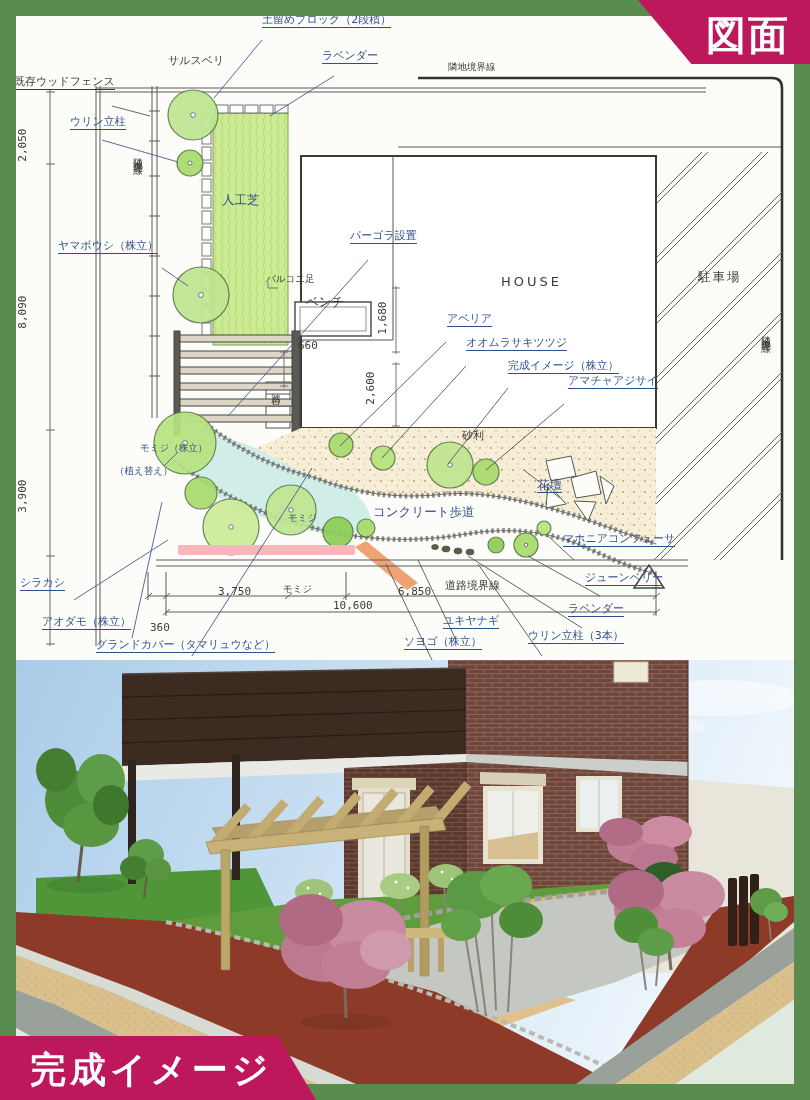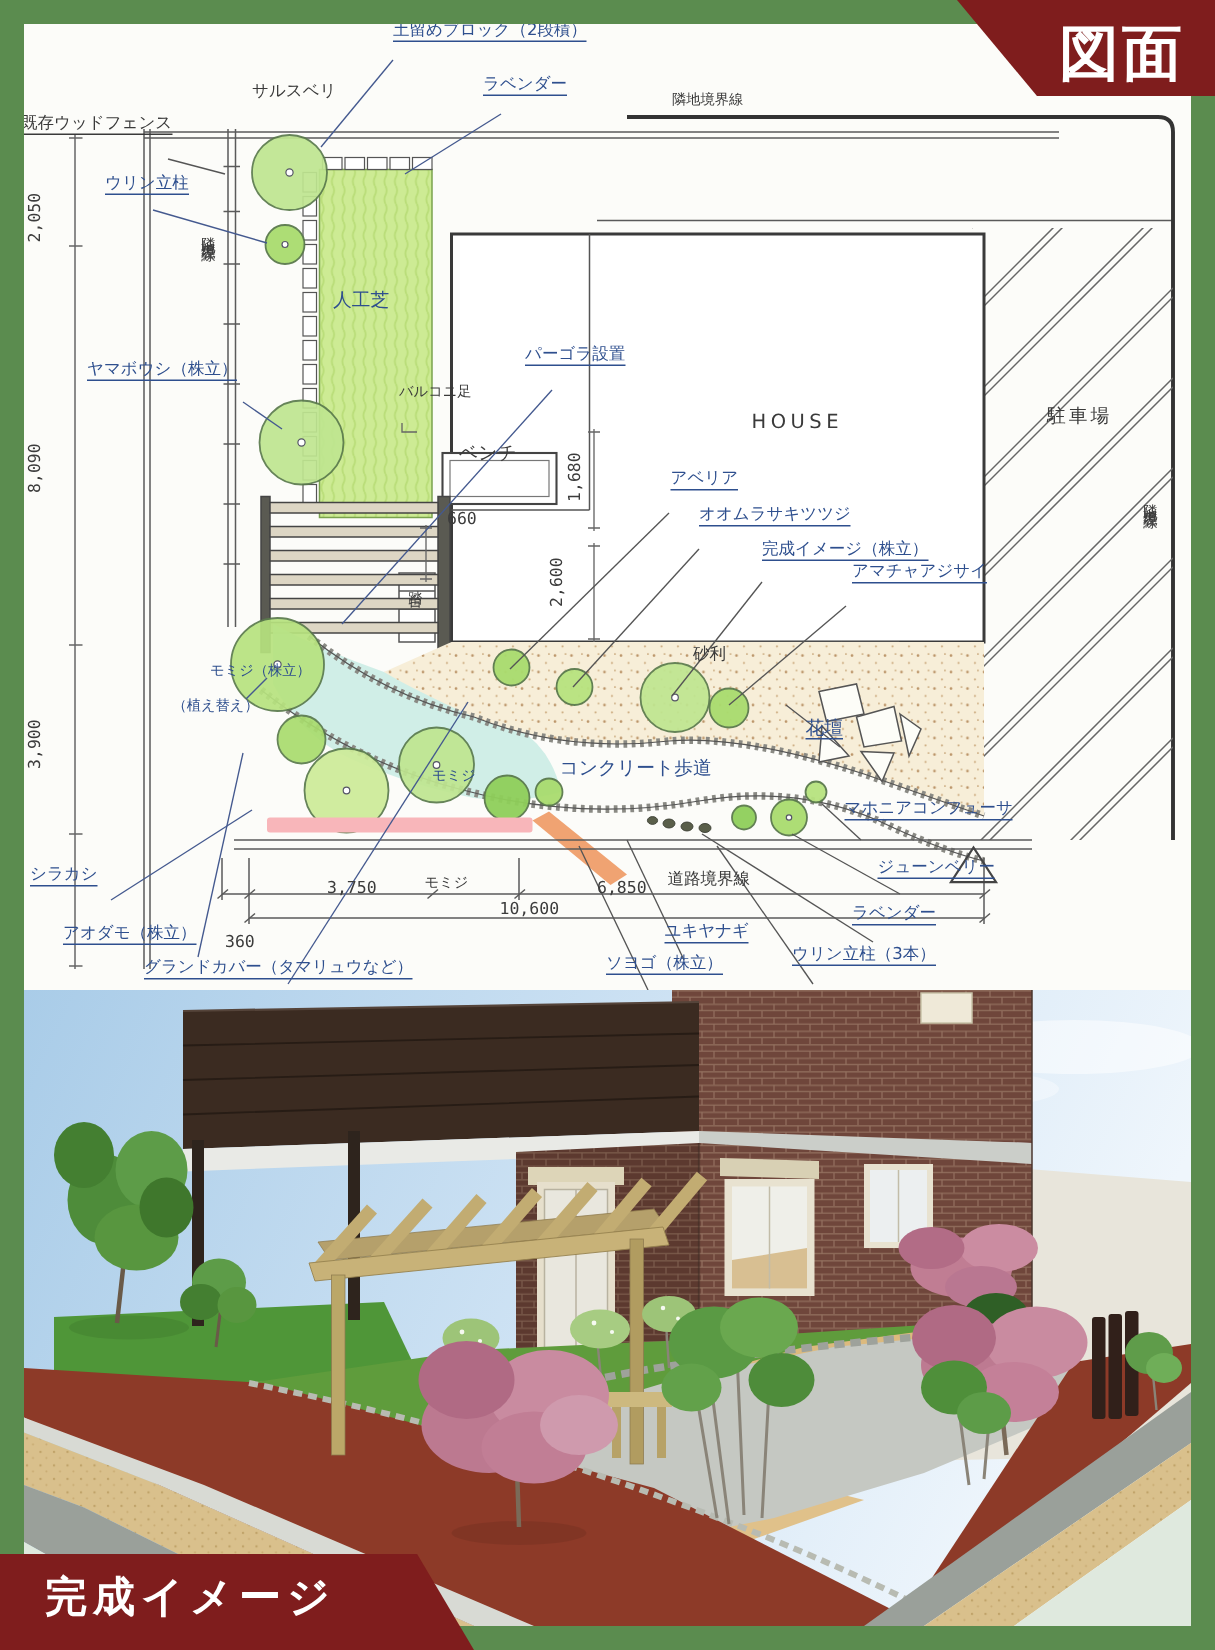--- a/index.html
+++ b/index.html
@@ -15,27 +15,27 @@
   .lb{position:absolute;font-size:11px;line-height:1.15;color:#2e4f8e;white-space:nowrap;}
   .bk{color:#3a3a3a;text-align:right;}
   .u{border-bottom:1px solid currentColor;padding-bottom:0px;}
   .mono{font-family:"DejaVu Sans Mono",monospace;font-size:11px;color:#3c3c3c;}
   .v{writing-mode:vertical-rl;letter-spacing:2px;}
   .rot{transform-origin:0 100%;transform:rotate(-90deg);}
   .s{font-size:9.5px;}
   .house-t{font-size:13px;letter-spacing:3px;font-weight:500;margin-left:26px;}
   .big{font-size:12.5px;}
   
-  .badge{position:absolute;background:#7f1d1d;color:#fff;font-weight:bold;z-index:50;}
+  .badge{position:absolute;background:#be185d;color:#fff;font-weight:bold;z-index:50;}
   #badge-plan{top:0;right:0;width:172px;height:64px;
      clip-path:polygon(0 0,100% 0,100% 100%,31% 100%);}
   #badge-plan span{position:absolute;right:20px;top:8px;font-size:40px;letter-spacing:2px;}
   #badge-render{left:0;top:1036px;width:316px;height:64px;
      clip-path:polygon(0 0,88% 0,100% 100%,0 100%);}
-  #badge-render span{position:absolute;left:30px;top:10px;font-size:28px;letter-spacing:4px;}
+  #badge-render span{position:absolute;left:30px;top:10px;font-size:36px;letter-spacing:4px;}
   svg{display:block;}
 </style>
 </head>
 <body>
 
 <div id="stage">
 
   <div id="plan-area">
     <svg width="778" height="644" viewBox="0 0 778 644">
       <defs>
@@ -438,21 +438,21 @@
     <div class="lb u" style="left:262px;top:14px">土留めブロック（2段積）</div>
     <div class="lb bk" style="left:168px;top:55px">サルスベリ</div>
     <div class="lb u" style="left:322px;top:50px">ラベンダー</div>
     <div class="lb bk s" style="left:448px;top:62px">隣地境界線</div>
     <div class="lb bk u" style="left:14px;top:76px">既存ウッドフェンス</div>
     <div class="lb u" style="left:70px;top:116px">ウリン立柱</div>
     <div class="lb mono rot" style="left:30px;top:149px">2,050</div>
     <div class="lb bk v s" style="left:132px;top:150px">隣地境界線</div>
     <div class="lb big" style="left:222px;top:193px">人工芝</div>
     <div class="lb u" style="left:58px;top:240px">ヤマボウシ（株立）</div>
-    <div class="lb bk s" style="left:266px;top:257px">バルコニ足</div>
+    <div class="lb bk s" style="left:266px;top:274px">バルコニ足</div>
     <div class="lb u" style="left:350px;top:230px">パーゴラ設置</div>
     <div class="lb bk house-t" style="left:475px;top:275px">HOUSE</div>
     <div class="lb bk big" style="left:306px;top:295px">ベンチ</div>
     <div class="lb mono rot" style="left:390px;top:322px">1,680</div>
     <div class="lb mono rot" style="left:30px;top:316px">8,090</div>
     <div class="lb u" style="left:447px;top:313px">アベリア</div>
     <div class="lb u" style="left:466px;top:337px">オオムラサキツツジ</div>
     <div class="lb u" style="left:508px;top:360px">完成イメージ（株立）</div>
     <div class="lb u" style="left:568px;top:375px">アマチャアジサイ</div>
     <div class="lb bk big" style="left:698px;top:270px;letter-spacing:2px">駐車場</div>

